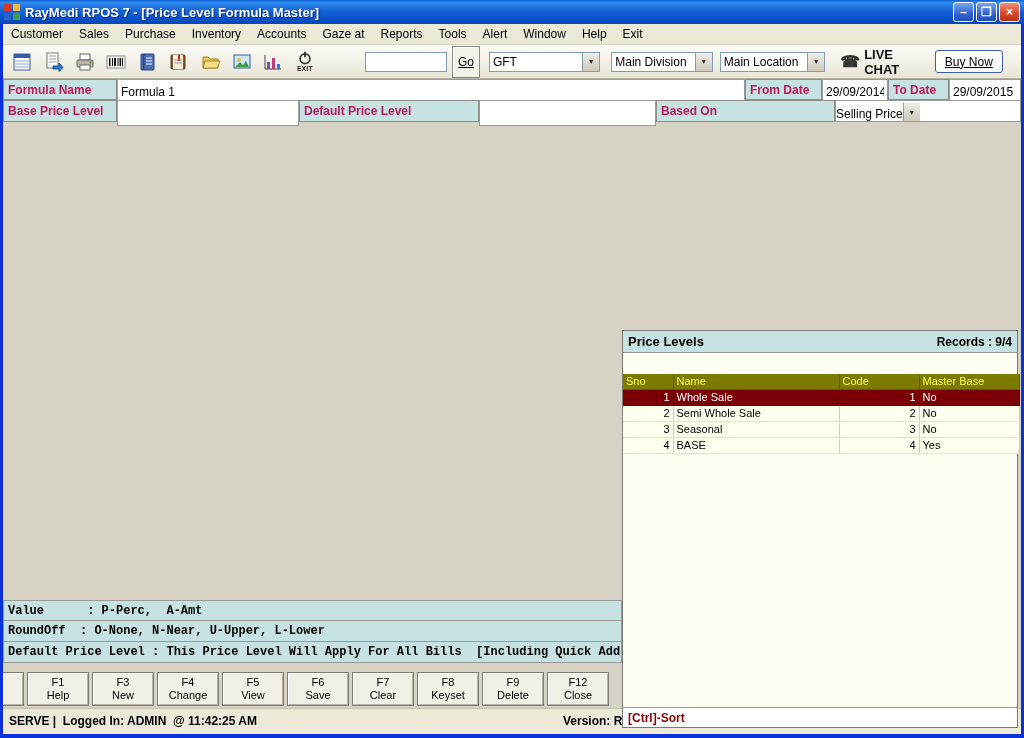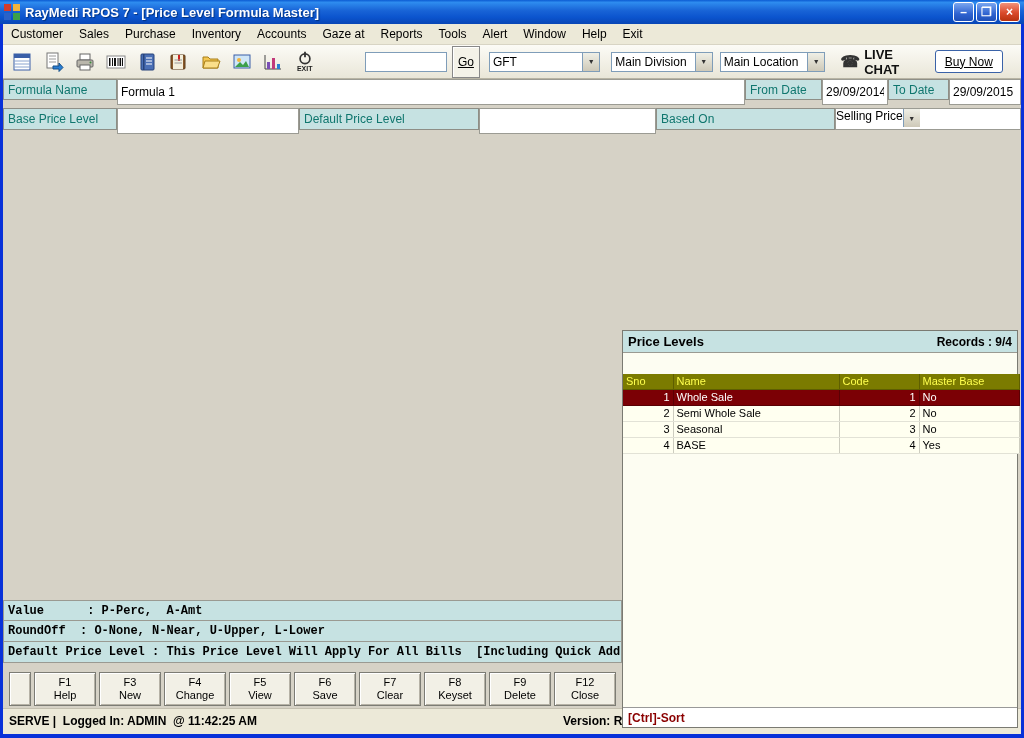--- a/index.html
+++ b/index.html
@@ -44,42 +44,42 @@
   .dd-division { width:104px; margin-left:6px; }
   .dd-location { width:108px; margin-left:2px; }
   .live-chat { display:flex; align-items:center; gap:4px; margin-left:10px; font-weight:bold; font-size:13px; color:#111; }
   .phone-glyph { font-size:16px; color:#333; }
   .buy-now { margin-left:auto; margin-right:12px; width:70px; height:23px; background:#fff; border:1px solid #3A62A8; border-radius:3px;
     font-size:12px; color:#000; display:flex; align-items:center; justify-content:center; text-decoration:underline; }
 
   
   .form-row { position:absolute; left:3px; width:1018px; display:flex; }
   .form-row.r1 { top:79px; height:21px; }
-  .form-row.r2 { top:108px; height:22px; }
-  .f-label { background:#C6E2E2; font-weight:normal; font-size:12px; color:#0f766e; padding:0 4px; border:1px solid #8E8E86;
+  .form-row.r2 { top:100px; height:22px; }
+  .f-label { background:#C6E2E2; font-weight:bold; font-size:12px; color:#be185d; padding:0 4px; border:1px solid #8E8E86;
     display:flex; align-items:center; white-space:nowrap; }
   .f-input { border:1px solid #9B9B93; background:#fff; font-size:12px; padding:12px 3px; height:100%; }
   .w-label1 { width:114px; } .w-input1 { width:628px; }
   .w-fromdate { width:77px; } .w-date1 { width:66px; }
   .w-todate { width:61px; } .w-date2 { width:72px; }
   .w-label2 { width:114px; } .w-input2 { width:182px; }
   .w-label3 { width:180px; } .w-input3 { width:177px; }
   .w-label4 { width:179px; }
-  .f-dd { width:186px; height:100%; border:1px solid #9B9B93; background:#fff; display:flex; align-items:flex-start; font-size:12px; }
+  .f-dd { width:186px; height:100%; border:1px solid #9B9B93; background:#fff; display:flex; align-items:flex-end; font-size:12px; }
 
   
   .info-line { position:absolute; left:3px; width:619px; height:21px; background:#C6E2E2; border:1px solid #9A9A92; border-top:none;
     font-family:"Liberation Mono", monospace; font-weight:bold; font-size:12px; color:#000;
     display:flex; align-items:center; padding:0 4px; white-space:pre; overflow:hidden; }
   .info-1 { top:600px; border-top:1px solid #9A9A92; }
   .info-2 { top:621px; }
   .info-3 { top:642px; }
 
   
-  .fkeys { position:absolute; left:9px; top:672px; height:34px; display:flex; gap:3px; align-items:stretch; }
+  .fkeys { position:absolute; left:2px; top:672px; height:34px; display:flex; gap:3px; align-items:stretch; }
   .fkey { width:62px; background:#F2F0E6; border:1px solid #7C7C74; box-shadow:inset 1px 1px 0 #fff, inset -1px -1px 0 #B6B2A6;
     display:flex; flex-direction:column; align-items:center; justify-content:center; font-size:11px; line-height:13px; color:#000; }
   .fkey.blank { width:22px; }
 
   
   .panel { position:absolute; left:622px; top:330px; width:396px; height:398px; background:#FDFDF2; border:1px solid #7A7A72; z-index:5; }
   .panel-header { height:22px; background:#C6E2E2; border-bottom:1px solid #9A9A92; display:flex; align-items:center; padding:0 5px; }
   .panel-title { font-weight:bold; font-size:13px; flex:1; }
   .panel-records { font-weight:bold; font-size:12px; }
   .pl-gap { height:21px; }

